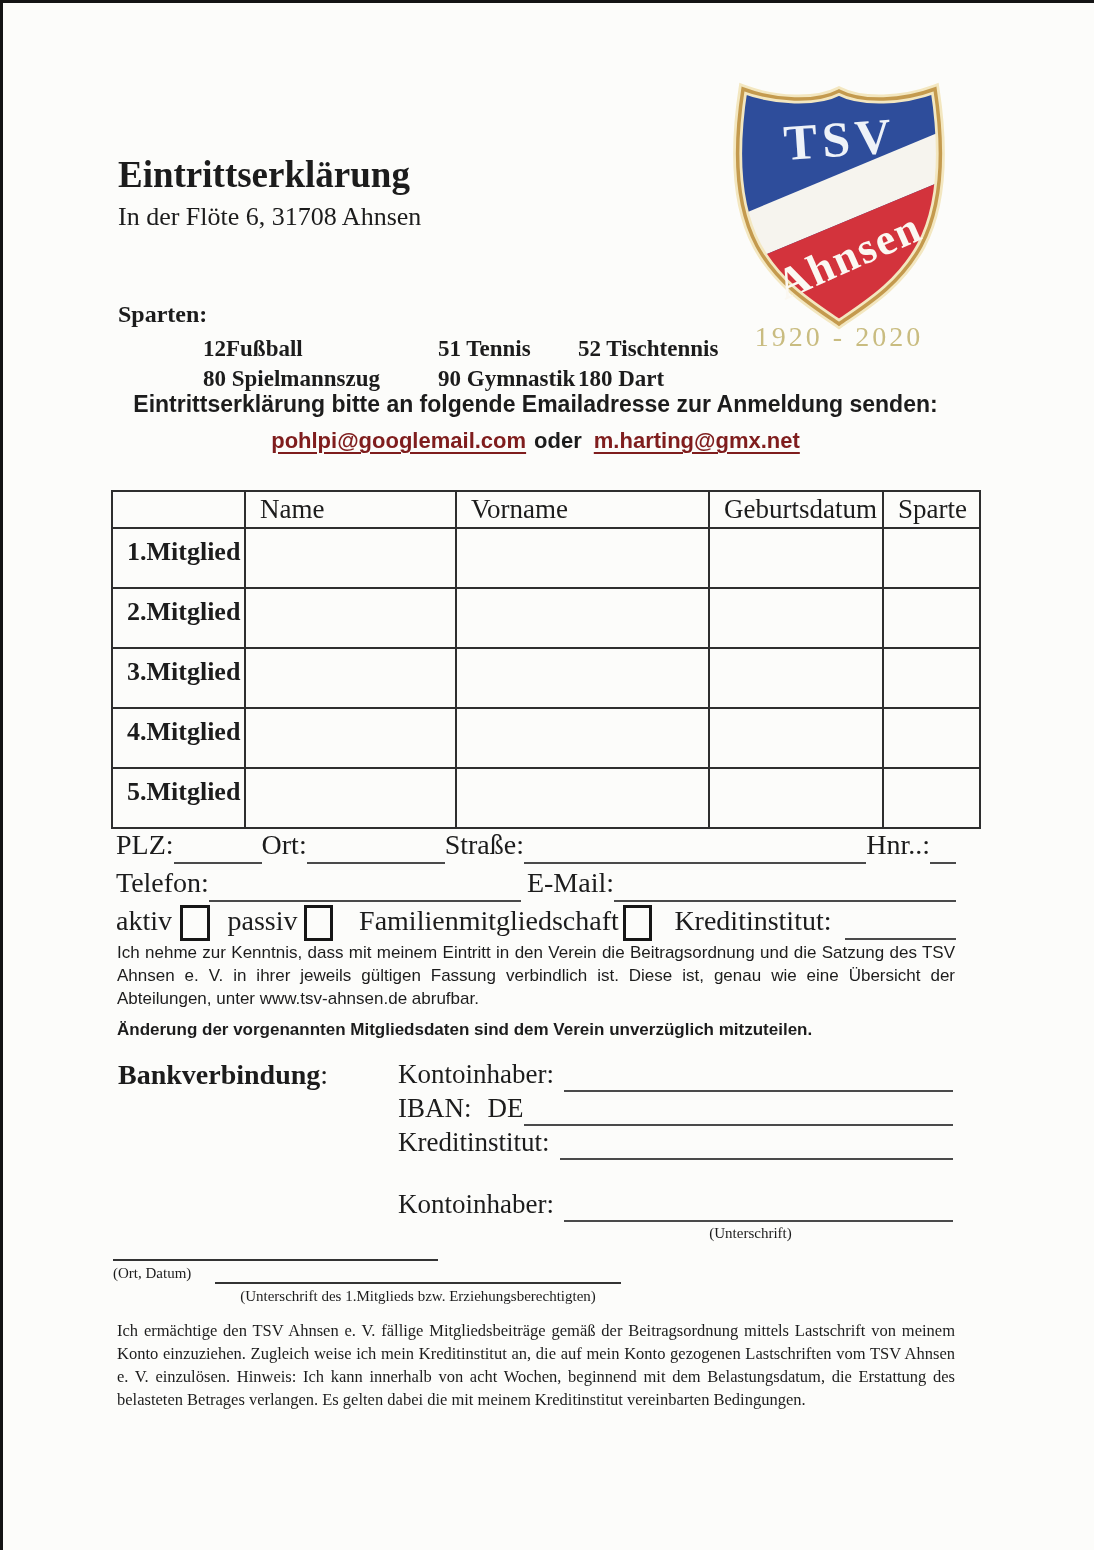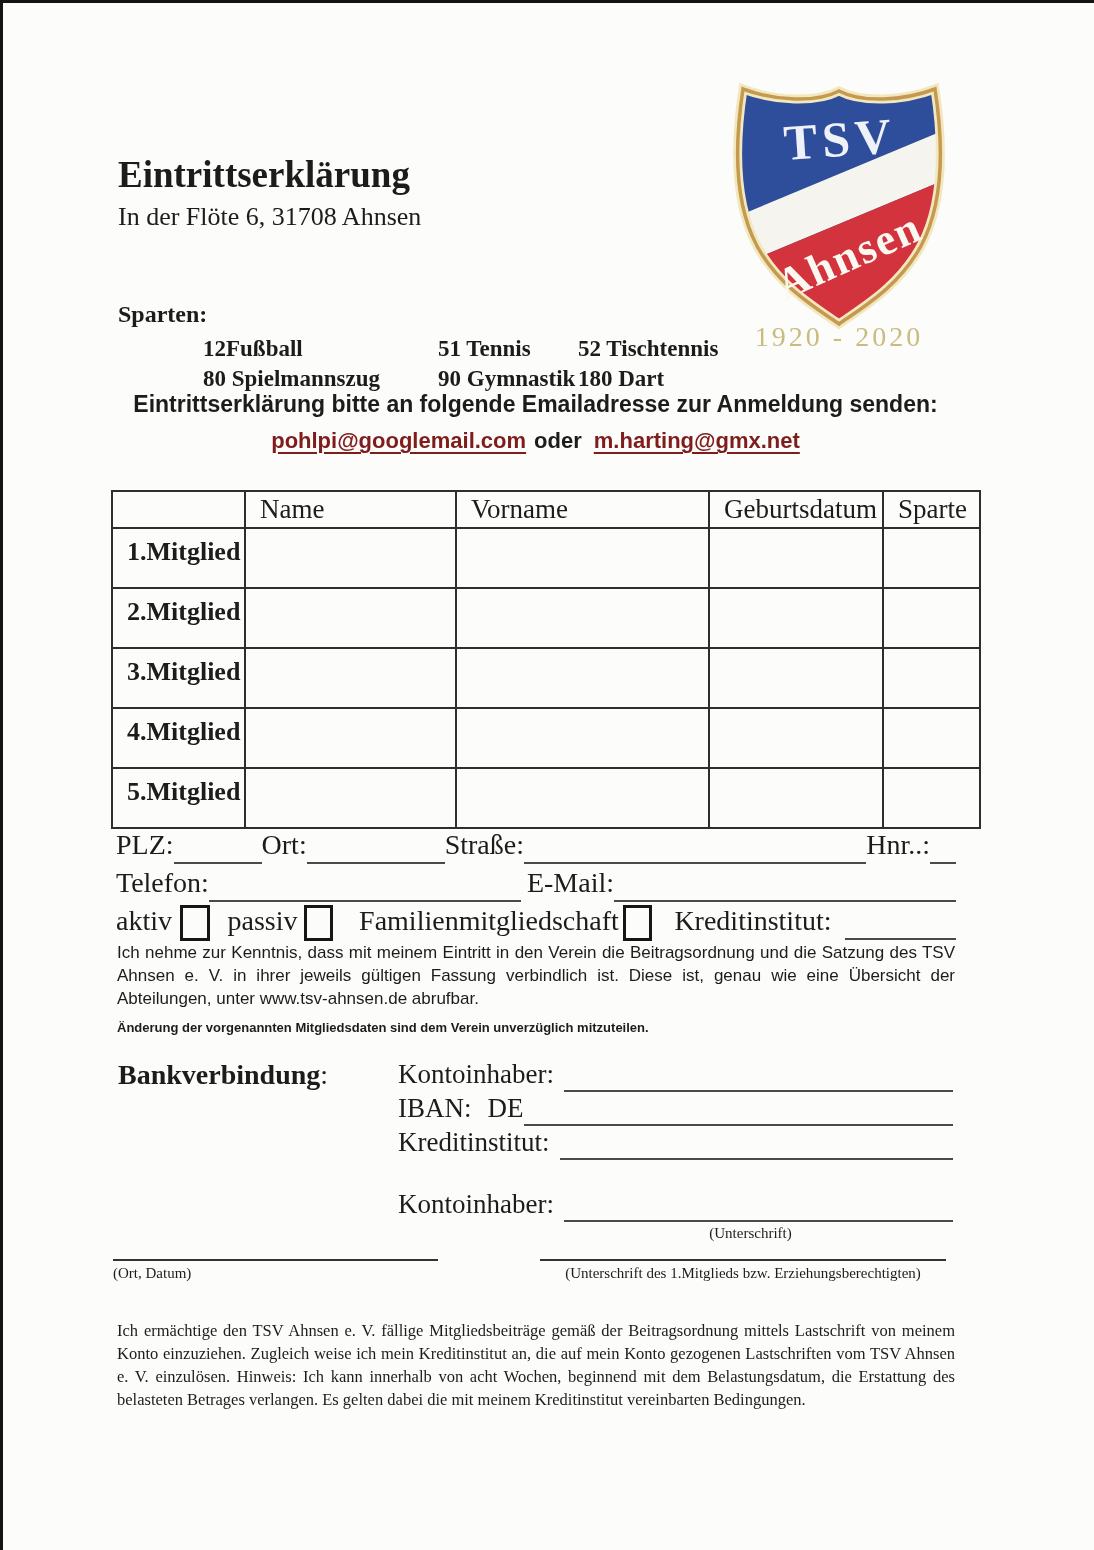--- a/index.html
+++ b/index.html
@@ -47,34 +47,34 @@
   .contact { position:absolute; left:113px; top:826px; width:840px; font-size:28px; }
   .contact-row { display:flex; align-items:baseline; height:38px; white-space:nowrap; }
   .blank { display:inline-block; border-bottom:2px solid #4a4a4a; height:24px; align-self:flex-end; margin-bottom:3px; }
   .cbox { display:inline-block; width:26px; height:30px; border:3px solid #161616;
           align-self:flex-end; margin-bottom:2px; background:#fcfcfa; }
 
   
   .notice { position:absolute; left:114px; top:938px; width:838px;
             font-family:"Liberation Sans","DejaVu Sans",sans-serif; }
   .notice-body { font-size:17px; line-height:23px; text-align:justify; }
-  .notice-bold { font-size:13px; font-weight:bold; margin-top:10px; }
+  .notice-bold { font-size:17px; font-weight:bold; margin-top:10px; }
 
   
   .bank { position:absolute; left:115px; top:1056px; width:835px; display:flex; font-size:27px; }
   .bank-heading { width:280px; font-weight:bold; font-size:28px; }
   .bank-heading .colon { font-weight:normal; }
   .bank-fields { flex:1; }
   .bank-row { display:flex; align-items:baseline; height:34px; white-space:nowrap; }
   .bank-row .blank { height:22px; margin-bottom:1px; }
   .bank-row.second-owner { margin-top:28px; }
   .bank-caption { font-size:15px; text-align:center; padding-left:150px; margin-top:2px; }
 
   
-  .signatures { position:absolute; left:110px; top:1256px; width:840px; display:flex; }
+  .signatures { position:absolute; left:110px; top:1256px; width:840px; display:flex;flex-direction:column; }
   .sig-left { width:325px; }
   .sig-right { width:406px; margin-left:102px; text-align:center; }
   .sig-line { border-top:2px solid #333; height:0; }
   .sig-caption { font-size:15px; margin-top:4px; }
   .sig-left .sig-caption { text-align:left; }
 
   
   .mandate { position:absolute; left:114px; top:1316px; width:838px;
              font-size:16.5px; line-height:23px; text-align:justify; }
 </style>

